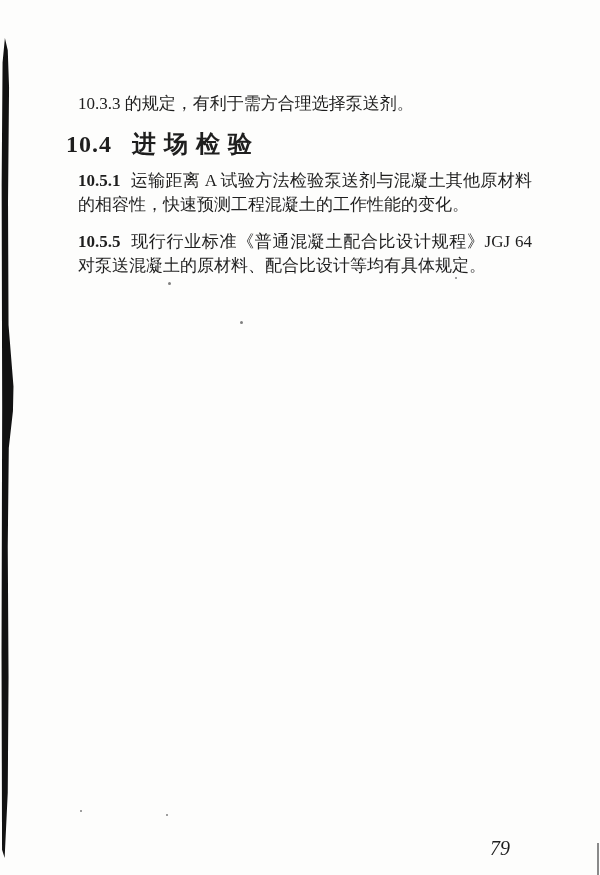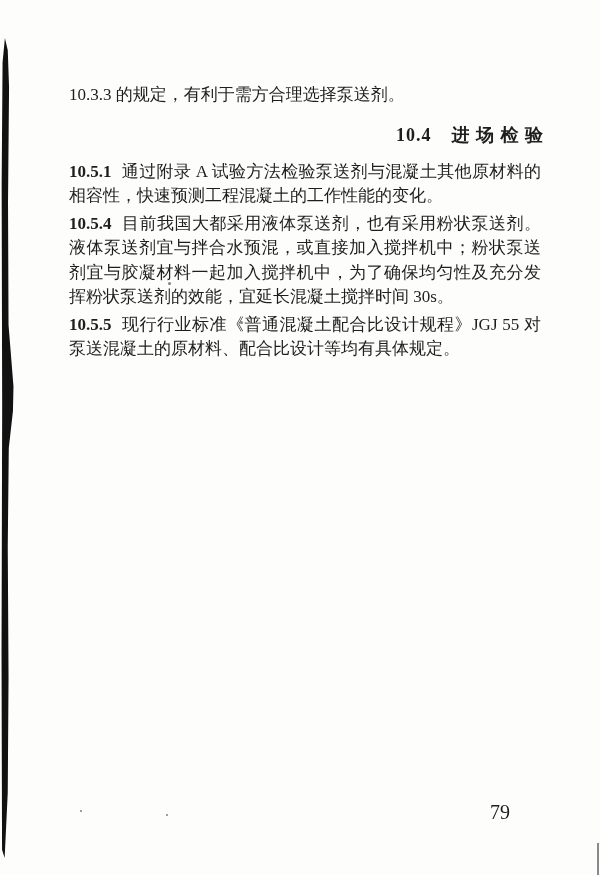--- a/index.html
+++ b/index.html
@@ -11,45 +11,46 @@
     font-family: "Liberation Serif", "DejaVu Serif", serif;
     color: #1e1e1e;
   }
   .page { position: absolute; inset: 0; }
   .text-block {
     position: absolute;
     left: 66px; top: 80px;
     width: 478px;
   }
   .para {
-    margin: 3px;
+    margin: 12px;
     font-size: 17px;
     line-height: 24.5px;
     text-align: justify;
     letter-spacing: 0;
   }
   .clause-num {
     font-weight: bold;
     margin-right: 10px;
     white-space: nowrap;
   }
   .heading {
     margin: 15px 0 12px 0;
-    font-size: 18px;
+    font-size: 24px;
     line-height: 25px;
     font-weight: bold;
-    text-align: right;
+    text-align: left;
     letter-spacing: 1px;
   }
   .heading .h-num { margin-right: 20px; }
   .page-number {
     position: absolute;
-    top: 799px; right: 90px;
+    top: 835px; right: 90px;
     font-size: 20px;
     line-height: 26px;
+    font-style: italic;
   }
   .binding-shadow {
     position: absolute;
     left: 1px; top: 38px;
     width: 13px; height: 820px;
     background: #121212;
     clip-path: polygon(30% 0%, 52% 1.5%, 62% 6%, 54% 20%, 58% 35%, 96% 42.5%, 92% 45.5%, 60% 50%, 52% 62%, 58% 78%, 52% 92%, 28% 100%, 8% 99%, 4% 75%, 9% 45%, 5% 18%, 12% 3%);
   }
   .scan-line-right {
     position: absolute;
@@ -80,27 +81,26 @@
   <main class="text-block">
 
     <p class="para"><span>10.3.3 的规定，有利于需方合理选择泵送剂。</span></p>
 
     <h2 class="heading"><span class="h-num">10.4</span><span class="h-title">进 场 检 验</span></h2>
 
 
 
 
 
-    <p class="para"><span class="clause-num">10.5.1</span><span>通过附录 A 试验方法检验泵送剂与混凝土其他原材料的相容性，快速预测工程混凝土的工作性能的变化。</span></p>
+    <p class="para"><span class="clause-num">10.5.1</span><span>运输距离 A 试验方法检验泵送剂与混凝土其他原材料的相容性，快速预测工程混凝土的工作性能的变化。</span></p>
 
 
 
-    <p class="para"><span class="clause-num">10.5.4</span><span>目前我国大都采用液体泵送剂，也有采用粉状泵送剂。液体泵送剂宜与拌合水预混，或直接加入搅拌机中；粉状泵送剂宜与胶凝材料一起加入搅拌机中，为了确保均匀性及充分发挥粉状泵送剂的效能，宜延长混凝土搅拌时间 30s。</span></p>
 
-    <p class="para"><span class="clause-num">10.5.5</span><span>现行行业标准《普通混凝土配合比设计规程》JGJ 55 对泵送混凝土的原材料、配合比设计等均有具体规定。</span></p>
+    <p class="para"><span class="clause-num">10.5.5</span><span>现行行业标准《普通混凝土配合比设计规程》JGJ 64 对泵送混凝土的原材料、配合比设计等均有具体规定。</span></p>
 
 
   </main>
 
   <div class="page-number">79</div>
 
   <div class="scan-line-right"></div>
   <div class="speck s1"></div>
   <div class="speck s2"></div>
   <div class="speck s3"></div>

